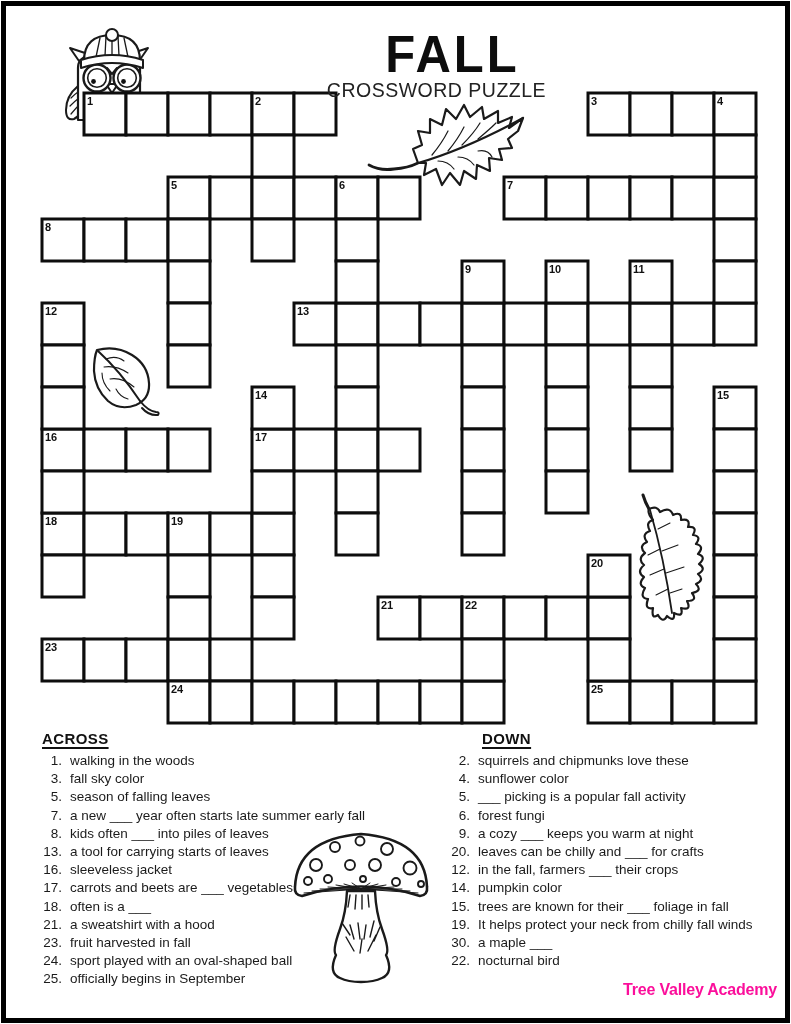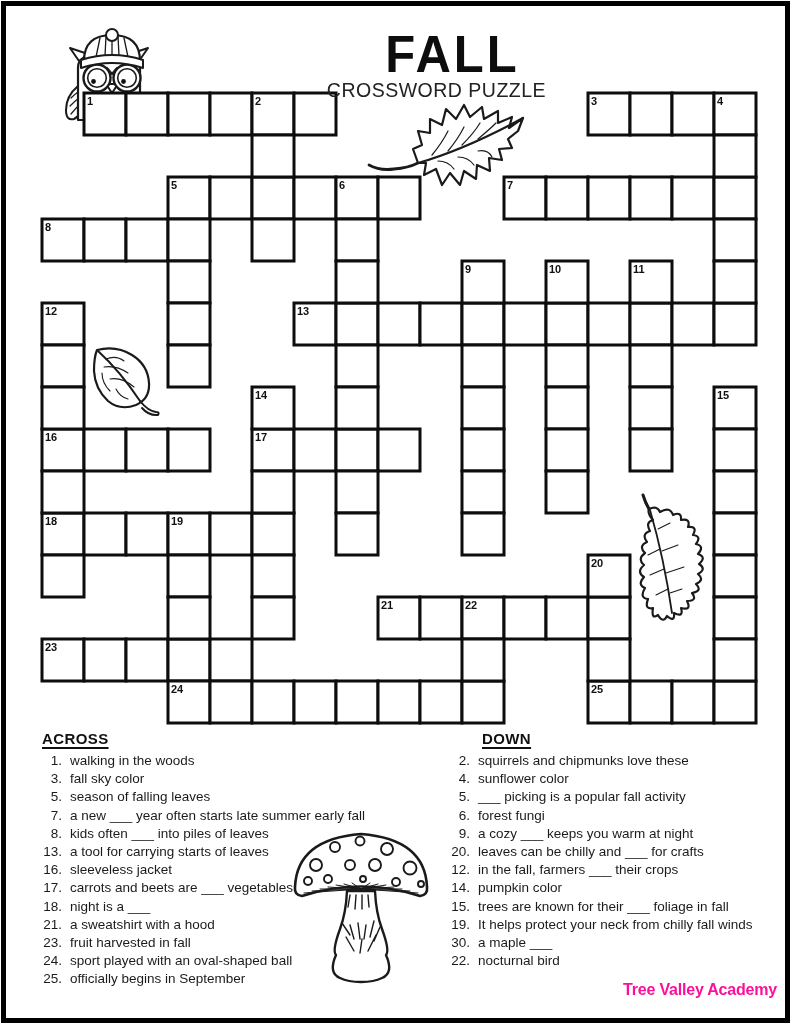--- a/index.html
+++ b/index.html
@@ -304,21 +304,21 @@
     <li>
       <span class="cnum">16.</span>
       <span class="ctext">sleeveless jacket</span>
     </li>
     <li>
       <span class="cnum">17.</span>
       <span class="ctext">carrots and beets are ___ vegetables</span>
     </li>
     <li>
       <span class="cnum">18.</span>
-      <span class="ctext">night is a ___</span>
+      <span class="ctext">often is a ___</span>
     </li>
     <li>
       <span class="cnum">21.</span>
       <span class="ctext">a sweatshirt with a hood</span>
     </li>
     <li>
       <span class="cnum">23.</span>
       <span class="ctext">fruit harvested in fall</span>
     </li>
     <li>

